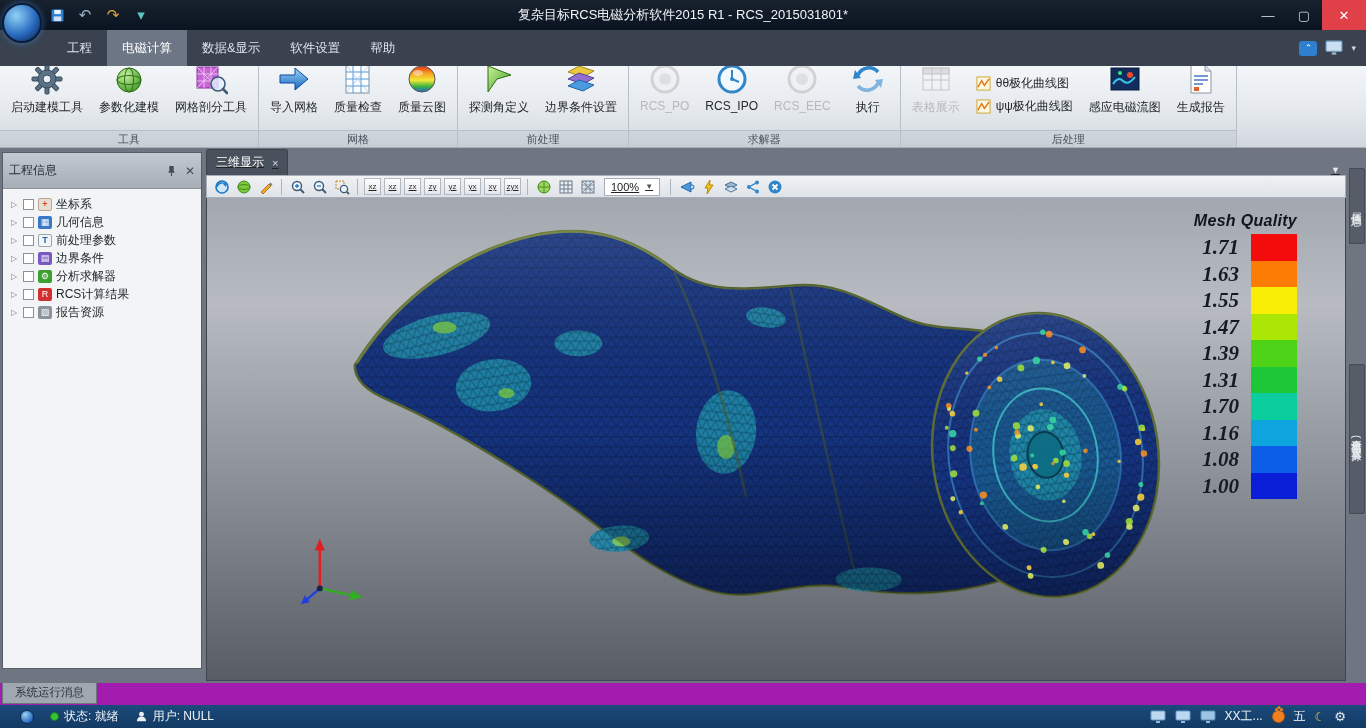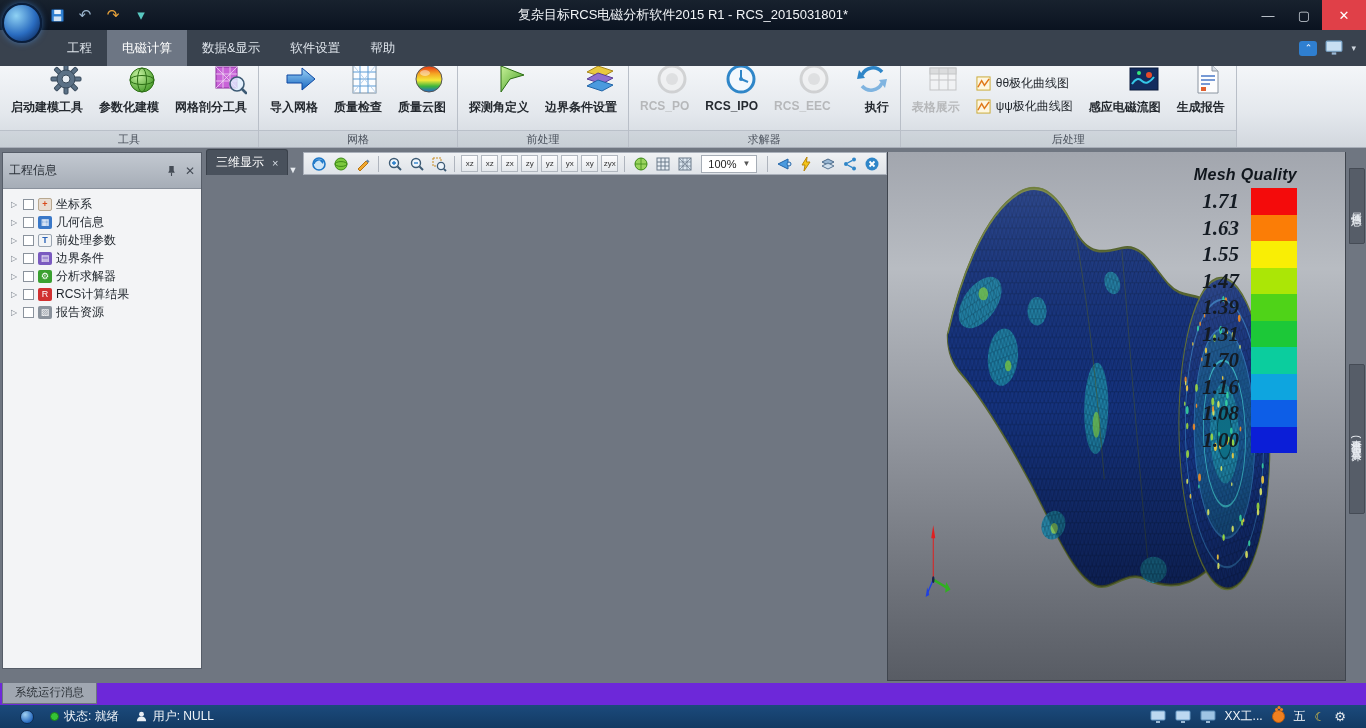--- a/index.html
+++ b/index.html
@@ -31,21 +31,21 @@
   .mr-icon{width:18px;height:16px;display:flex;align-items:center;justify-content:center;}
   .mr-up{background:#2f7fd0;border-radius:3px;color:#fff;font-size:9px;width:18px;height:15px;}
   .mr-caret{color:#cfd6de;font-size:9px;}
 
   
   .ribbon{position:absolute;top:56px;left:0;right:0;height:92px;
     background:linear-gradient(#f7f9fb,#e4e8ed 62%,#d2d7de);border-bottom:1px solid #a8aeb8;
     display:flex;z-index:10;}
   .rgroup{display:flex;flex-direction:column;border-right:1px solid #b9bfc8;}
   .rbuttons{flex:1;display:flex;align-items:stretch;padding:3px 3px 0;}
-  .rbtn{min-width:58px;padding:3px 8px 0;display:flex;flex-direction:column;align-items:flex-end;gap:3px;font-weight:bold;}
+  .rbtn{min-width:58px;padding:3px 8px 0;display:flex;flex-direction:column;align-items:center;gap:3px;}
   .rbtn .ricon{width:34px;height:34px;}
   .rbtn .ricon svg{width:34px;height:34px;}
   .rbtn .rlabel{font-size:12px;color:#24292f;white-space:nowrap;}
   .rbtn.disabled{filter:grayscale(1);opacity:.55;}
   .rbtn.disabled .rlabel{color:#8a9099;}
   .rstack{display:flex;flex-direction:column;justify-content:center;gap:6px;padding:0 8px;}
   .rsmall{display:flex;align-items:center;gap:5px;font-size:12px;color:#24292f;white-space:nowrap;}
   .rsmall svg{width:15px;height:15px;}
   .rgroup-footer{height:17px;display:flex;align-items:center;justify-content:center;
     font-size:11px;color:#4a515c;background:rgba(40,60,90,.06);border-top:1px solid rgba(120,130,145,.25);}
@@ -72,21 +72,21 @@
   .ti-coord{background:#e8ddd2;color:#d8491a;border:1px solid #b8a890;} .ti-coord::before{content:"+";font-weight:bold;}
   .ti-geo{background:#3a78c8;} .ti-geo::before{content:"▦";}
   .ti-pre{background:#f2f4f6;color:#2a62b8;border:1px solid #9aa4b0;font-weight:bold;} .ti-pre::before{content:"T";}
   .ti-bound{background:#7a5ac0;} .ti-bound::before{content:"▤";}
   .ti-solver{background:#3aa030;} .ti-solver::before{content:"⚙";}
   .ti-result{background:#d03030;} .ti-result::before{content:"R";}
   .ti-report{background:#8a929c;} .ti-report::before{content:"▨";}
   .tr-label{font-size:12px;color:#1e242b;white-space:nowrap;}
 
   
-  .doc{position:absolute;left:206px;top:4px;right:20px;bottom:2px;display:flex;flex-direction:row;}
+  .doc{position:absolute;left:206px;top:4px;right:20px;bottom:2px;display:flex;flex-direction:column;text-decoration:underline;}
   .doc-tabbar{height:23px;display:flex;align-items:flex-end;background:transparent;}
   .doc-tab{background:#49515c;color:#fff;font-size:12px;display:flex;align-items:center;gap:8px;
     padding:4px 9px;border-radius:3px 3px 0 0;border:1px solid #3a414b;border-bottom:none;}
   .doc-tab .tab-close{font-size:11px;color:#d8dee6;}
   .doc-tab-caret{margin-left:auto;color:#e6eaef;font-size:9px;padding-right:6px;}
   .vtoolbar{height:23px;background:linear-gradient(#f0f2f4,#dfe3e8);border:1px solid #aab0ba;
     display:flex;align-items:center;gap:3px;padding:3px 5px;}
   .vt{width:19px;height:19px;display:flex;align-items:center;justify-content:center;border-radius:2px;}
   .vt svg{width:16px;height:16px;}
   .vsep{width:1px;height:16px;background:#aeb4bd;margin:0 3px;}
@@ -110,21 +110,21 @@
     line-height:26.5px;height:26.5px;}
   .lg-color{height:26.5px;width:46px;}
 
   
   .right-strip{position:absolute;right:0px;top:4px;width:18px;bottom:2px;}
   .v-tab{position:absolute;left:1px;width:16px;background:#565d68;color:#e8ecf1;
     writing-mode:vertical-rl;font-size:10.5px;letter-spacing:1px;display:flex;align-items:center;justify-content:center;
     border:1px solid #454b55;border-radius:0 2px 2px 0;padding:6px 1px;}
 
   
-  .msgrow{position:absolute;left:0;right:0;bottom:23px;height:22px;background:#6d28d9;display:flex;align-items:flex-start;}
+  .msgrow{position:absolute;left:0;right:0;bottom:23px;height:22px;background:#a21caf;display:flex;align-items:flex-start;}
   .msg-tab{margin-left:2px;background:#a0a7b1;border:1px solid #6d747e;border-top:none;
     color:#2a3036;font-size:11.5px;padding:2px 12px 3px;}
 
   
   .statusbar{position:absolute;left:0;right:0;bottom:0;height:23px;
     background:linear-gradient(#1c4a7c,#123a63);display:flex;align-items:center;color:#f0f4f8;
     padding:0 20px;gap:16px;font-size:12px;}
   .sb-app-dot{width:14px;height:14px;border-radius:50%;
     background:radial-gradient(circle at 35% 30%,#9fd0f2,#2a6cc0 70%);border:1px solid #0d2c52;}
   .sb-item{display:flex;align-items:center;gap:5px;}

